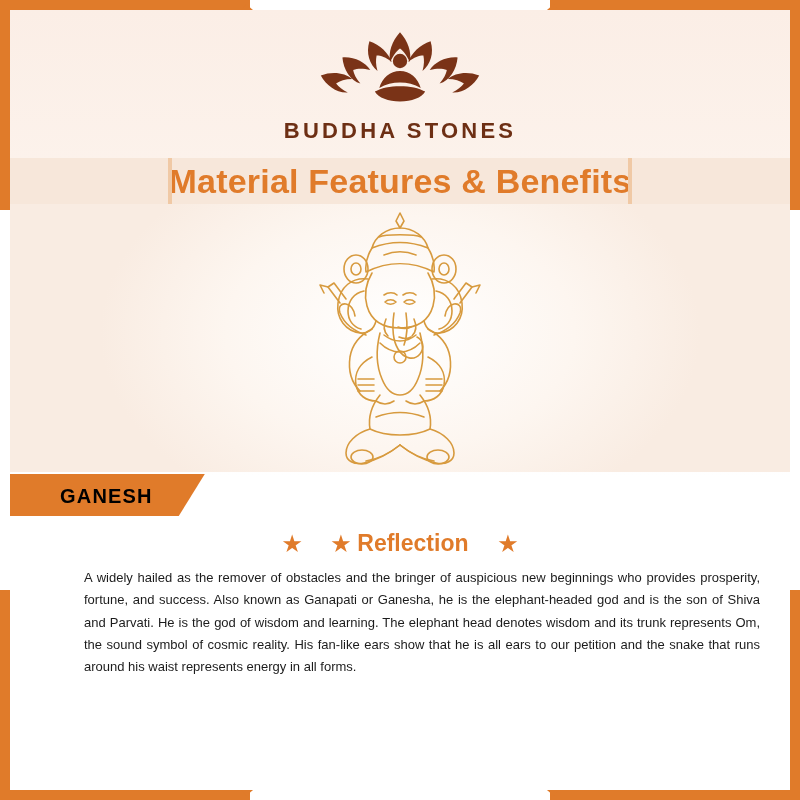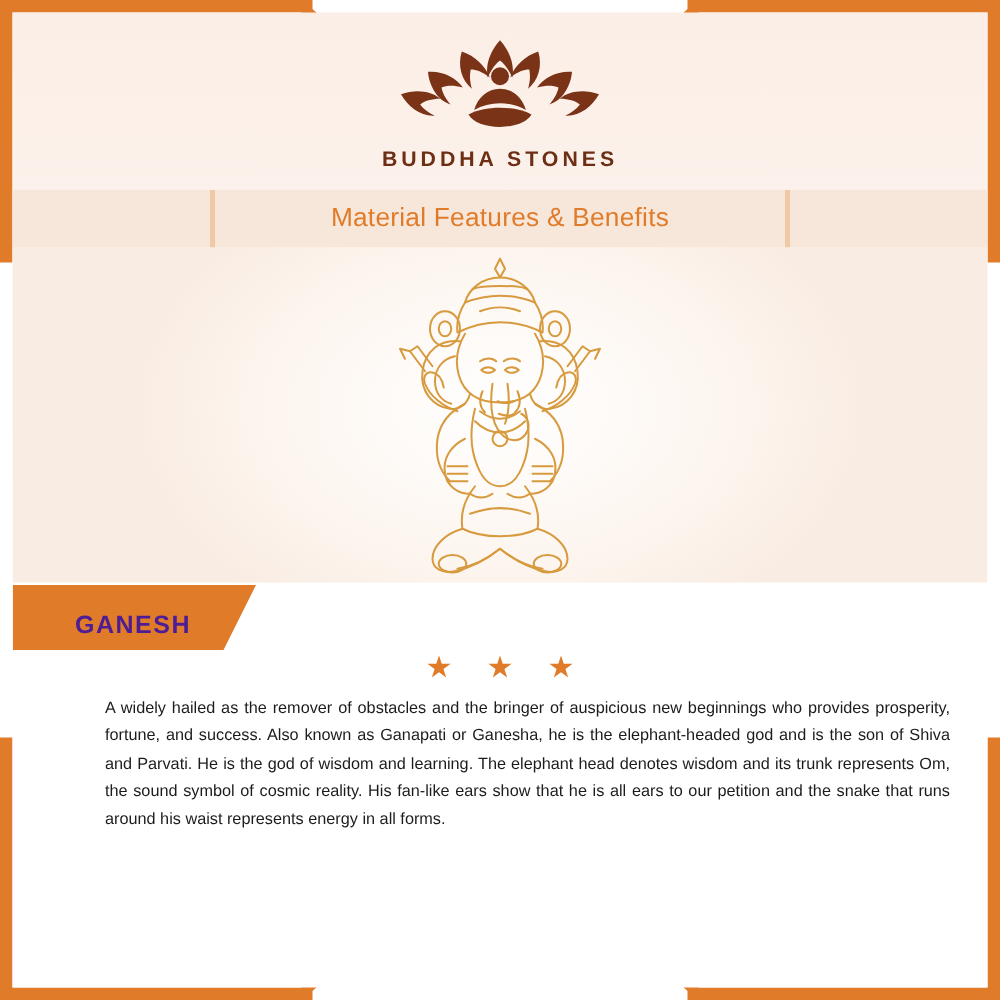--- a/index.html
+++ b/index.html
@@ -62,40 +62,40 @@
     text-align: center;
   }
   .logo-mark {
     width: 180px;
     height: 92px;
     margin: 0 auto;
     display: block;
   }
   .logo-text {
     margin-top: 2px;
-    font-size: 17px;
+    font-size: 22px;
     letter-spacing: 3.2px;
     font-weight: bold;
     color: #6d2f14;
     font-family: "Liberation Sans", sans-serif;
   }
 
   
   .title-banner {
     position: relative;
     margin: 14px 0 0 0;
     height: 46px;
     background: #f7e7da;
     display: flex;
     align-items: center;
     justify-content: center;
   }
   .title-banner .title-text {
-    font-size: 21px;
-    font-weight: normal;
+    font-size: 34px;
+    font-weight: bold;
     color: #e07b2a;
     letter-spacing: 0.2px;
   }
   .title-banner::before,
   .title-banner::after {
     content: "";
     position: absolute;
     top: 0;
     width: 4px;
     height: 46px;
@@ -119,23 +119,23 @@
   .tag-row {
     position: relative;
     height: 44px;
     margin-top: 2px;
   }
   .tag {
     position: absolute;
     left: 0;
     top: 0;
     height: 40px;
-    padding: 12px 52px 0 50px;
+    padding: 2px 52px 0 50px;
     background: #e07b2a;
-    color: #4c1d95;
+    color: #000000;
     font-size: 20px;
     font-weight: bold;
     letter-spacing: 1.2px;
     display: flex;
     align-items: center;
     clip-path: polygon(0 0, 100% 0, calc(100% - 26px) 100%, 0 100%);
   }
 
   
   .features {
@@ -294,20 +294,21 @@
       <div class="tag">GANESH</div>
     </div>
 
     <div class="features">
       <div class="feature">
         <span class="star">★</span>
       </div>
       <div class="feature-gap"></div>
       <div class="feature">
         <span class="star">★</span>
+        <span>Reflection</span>
       </div>
       <div class="feature-gap"></div>
       <div class="feature">
         <span class="star">★</span>
       </div>
     </div>
 
     <div class="body-copy">A widely hailed as the remover of obstacles and the bringer of auspicious new beginnings who provides prosperity, fortune, and success. Also known as Ganapati or Ganesha, he is the elephant-headed god and is the son of Shiva and Parvati. He is the god of wisdom and learning. The elephant head denotes wisdom and its trunk represents Om, the sound symbol of cosmic reality. His fan-like ears show that he is all ears to our petition and the snake that runs around his waist represents energy in all forms.</div>
 
   </div>

